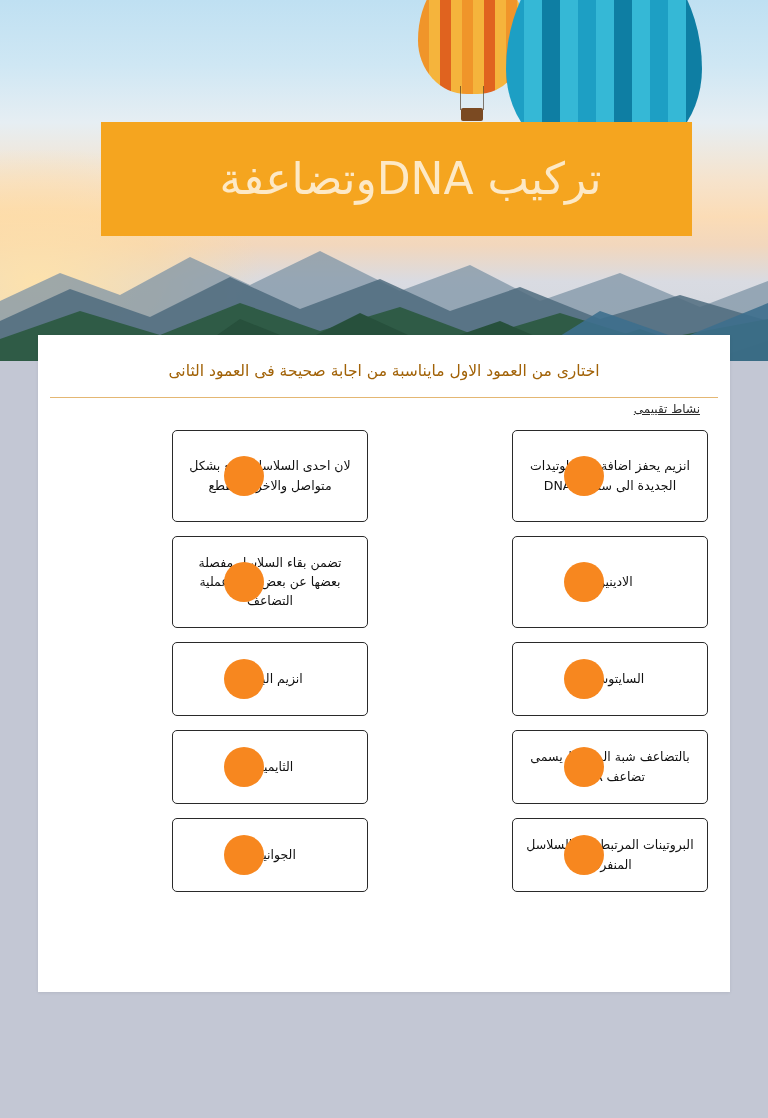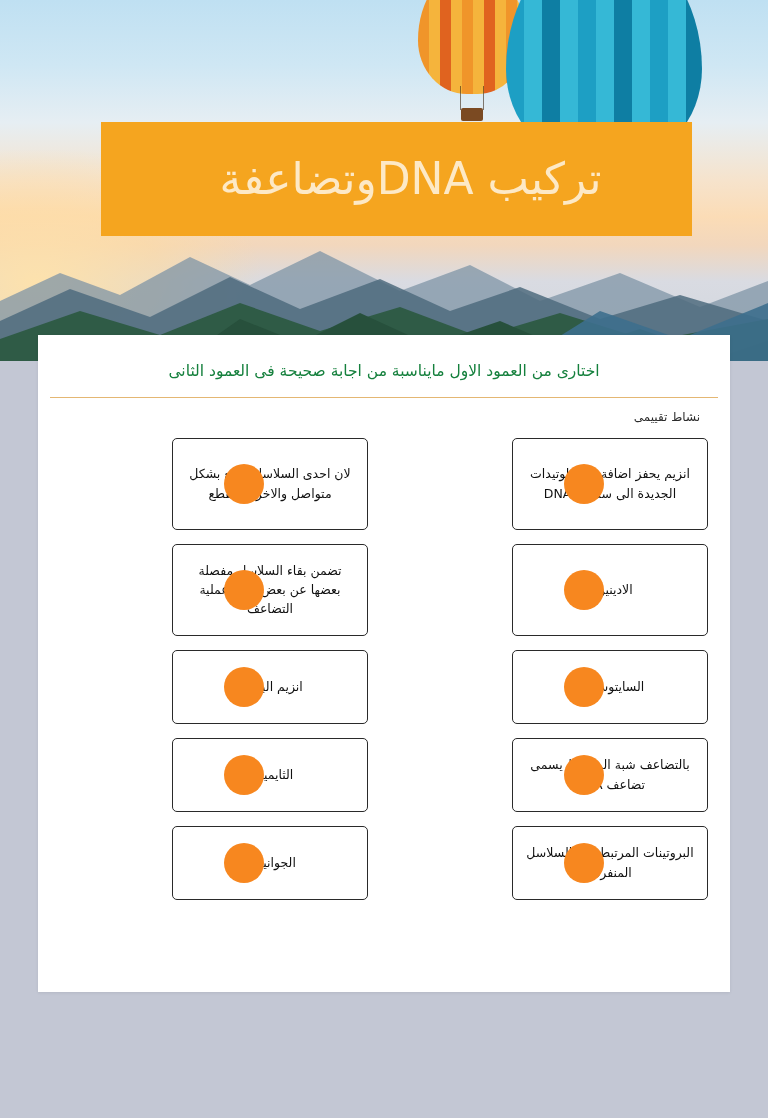--- a/index.html
+++ b/index.html
@@ -148,38 +148,39 @@
     top: 335px;
     width: 692px;
     height: 657px;
     background: #ffffff;
     box-shadow: 0 1px 3px rgba(0,0,0,0.08);
   }
   .sheet-header {
     padding: 26px 30px 0 30px;
   }
   .sheet-header .instruction {
-    color: #15803d;
+    color: #a16207;
     font-size: 15.5px;
     text-align: center;
     direction: rtl;
     line-height: 1.4;
     padding-bottom: 14px;
   }
   .hr {
     height: 1px;
     background: #e4b773;
     margin: 0 12px;
   }
   .activity-label {
-    margin: 12px 30px 0 30px;
+    margin: 4px 30px 0 30px;
     font-size: 12px;
     color: #2b2b2b;
     text-align: right;
     direction: rtl;
+    text-decoration: underline;
   }
 
   
   .match-grid {
     margin: 14px 22px 0 22px;
     display: grid;
     grid-template-columns: 1fr 1fr;
     column-gap: 32px;
     row-gap: 14px;
     direction: rtl;

